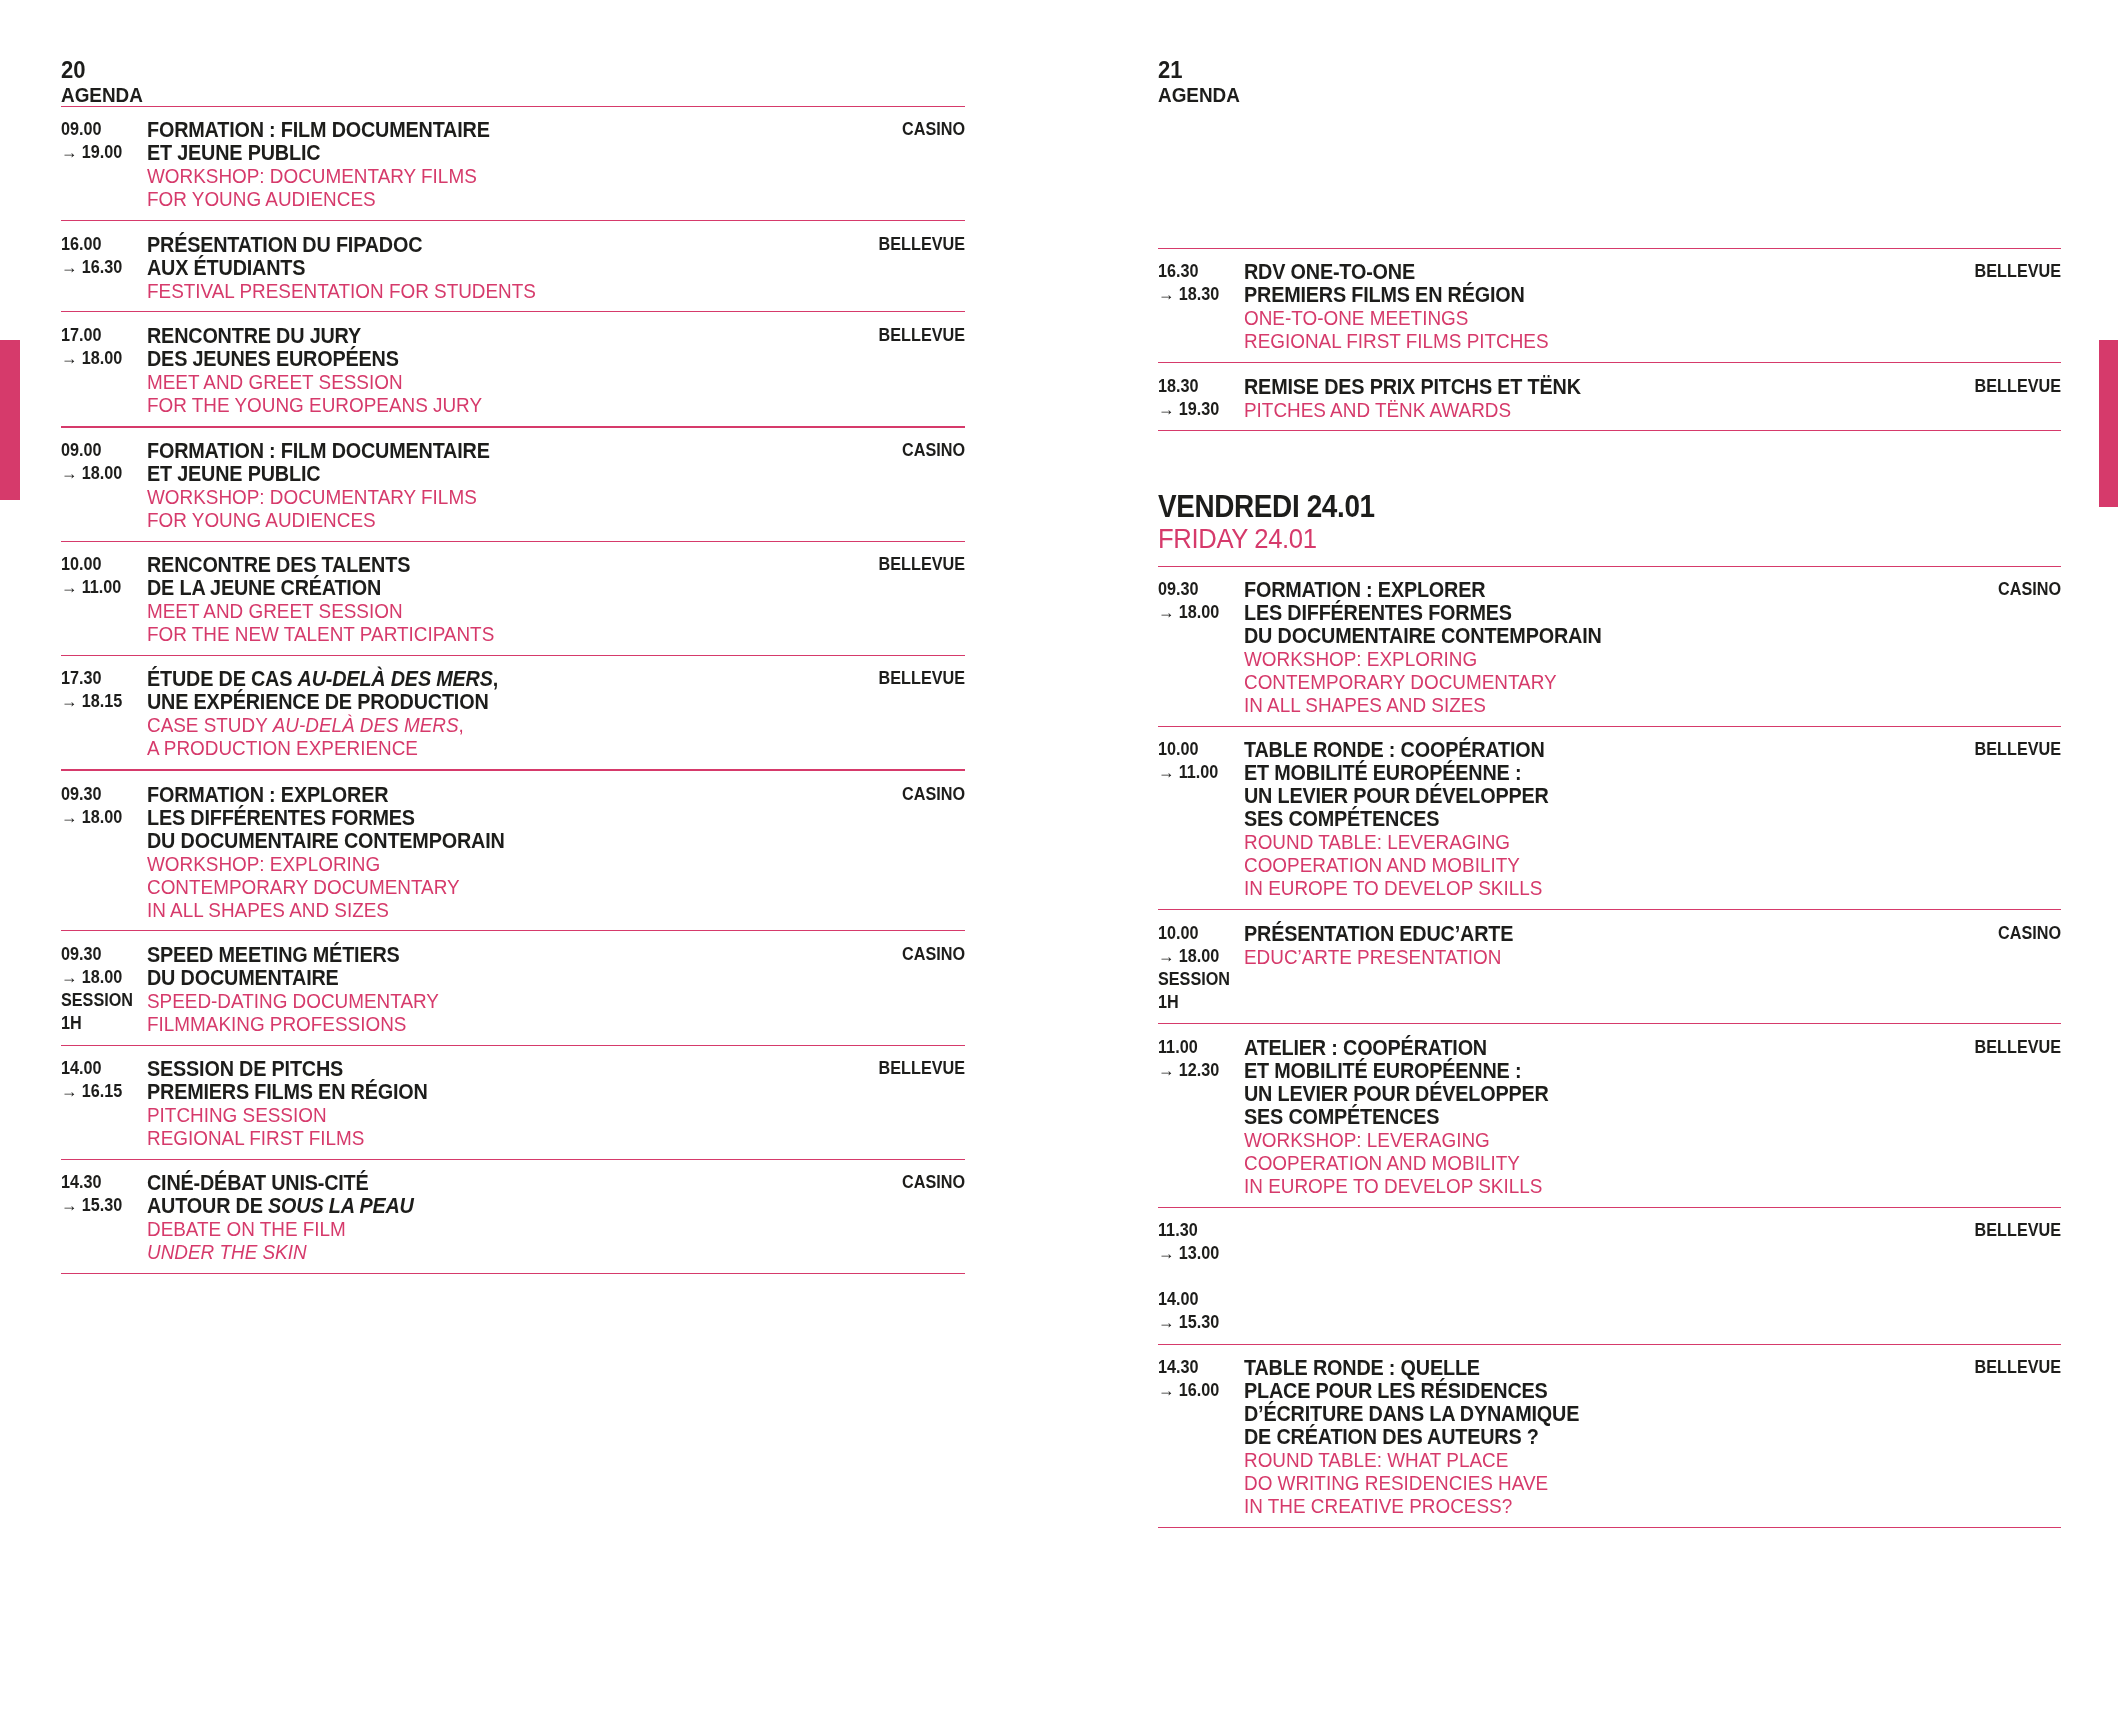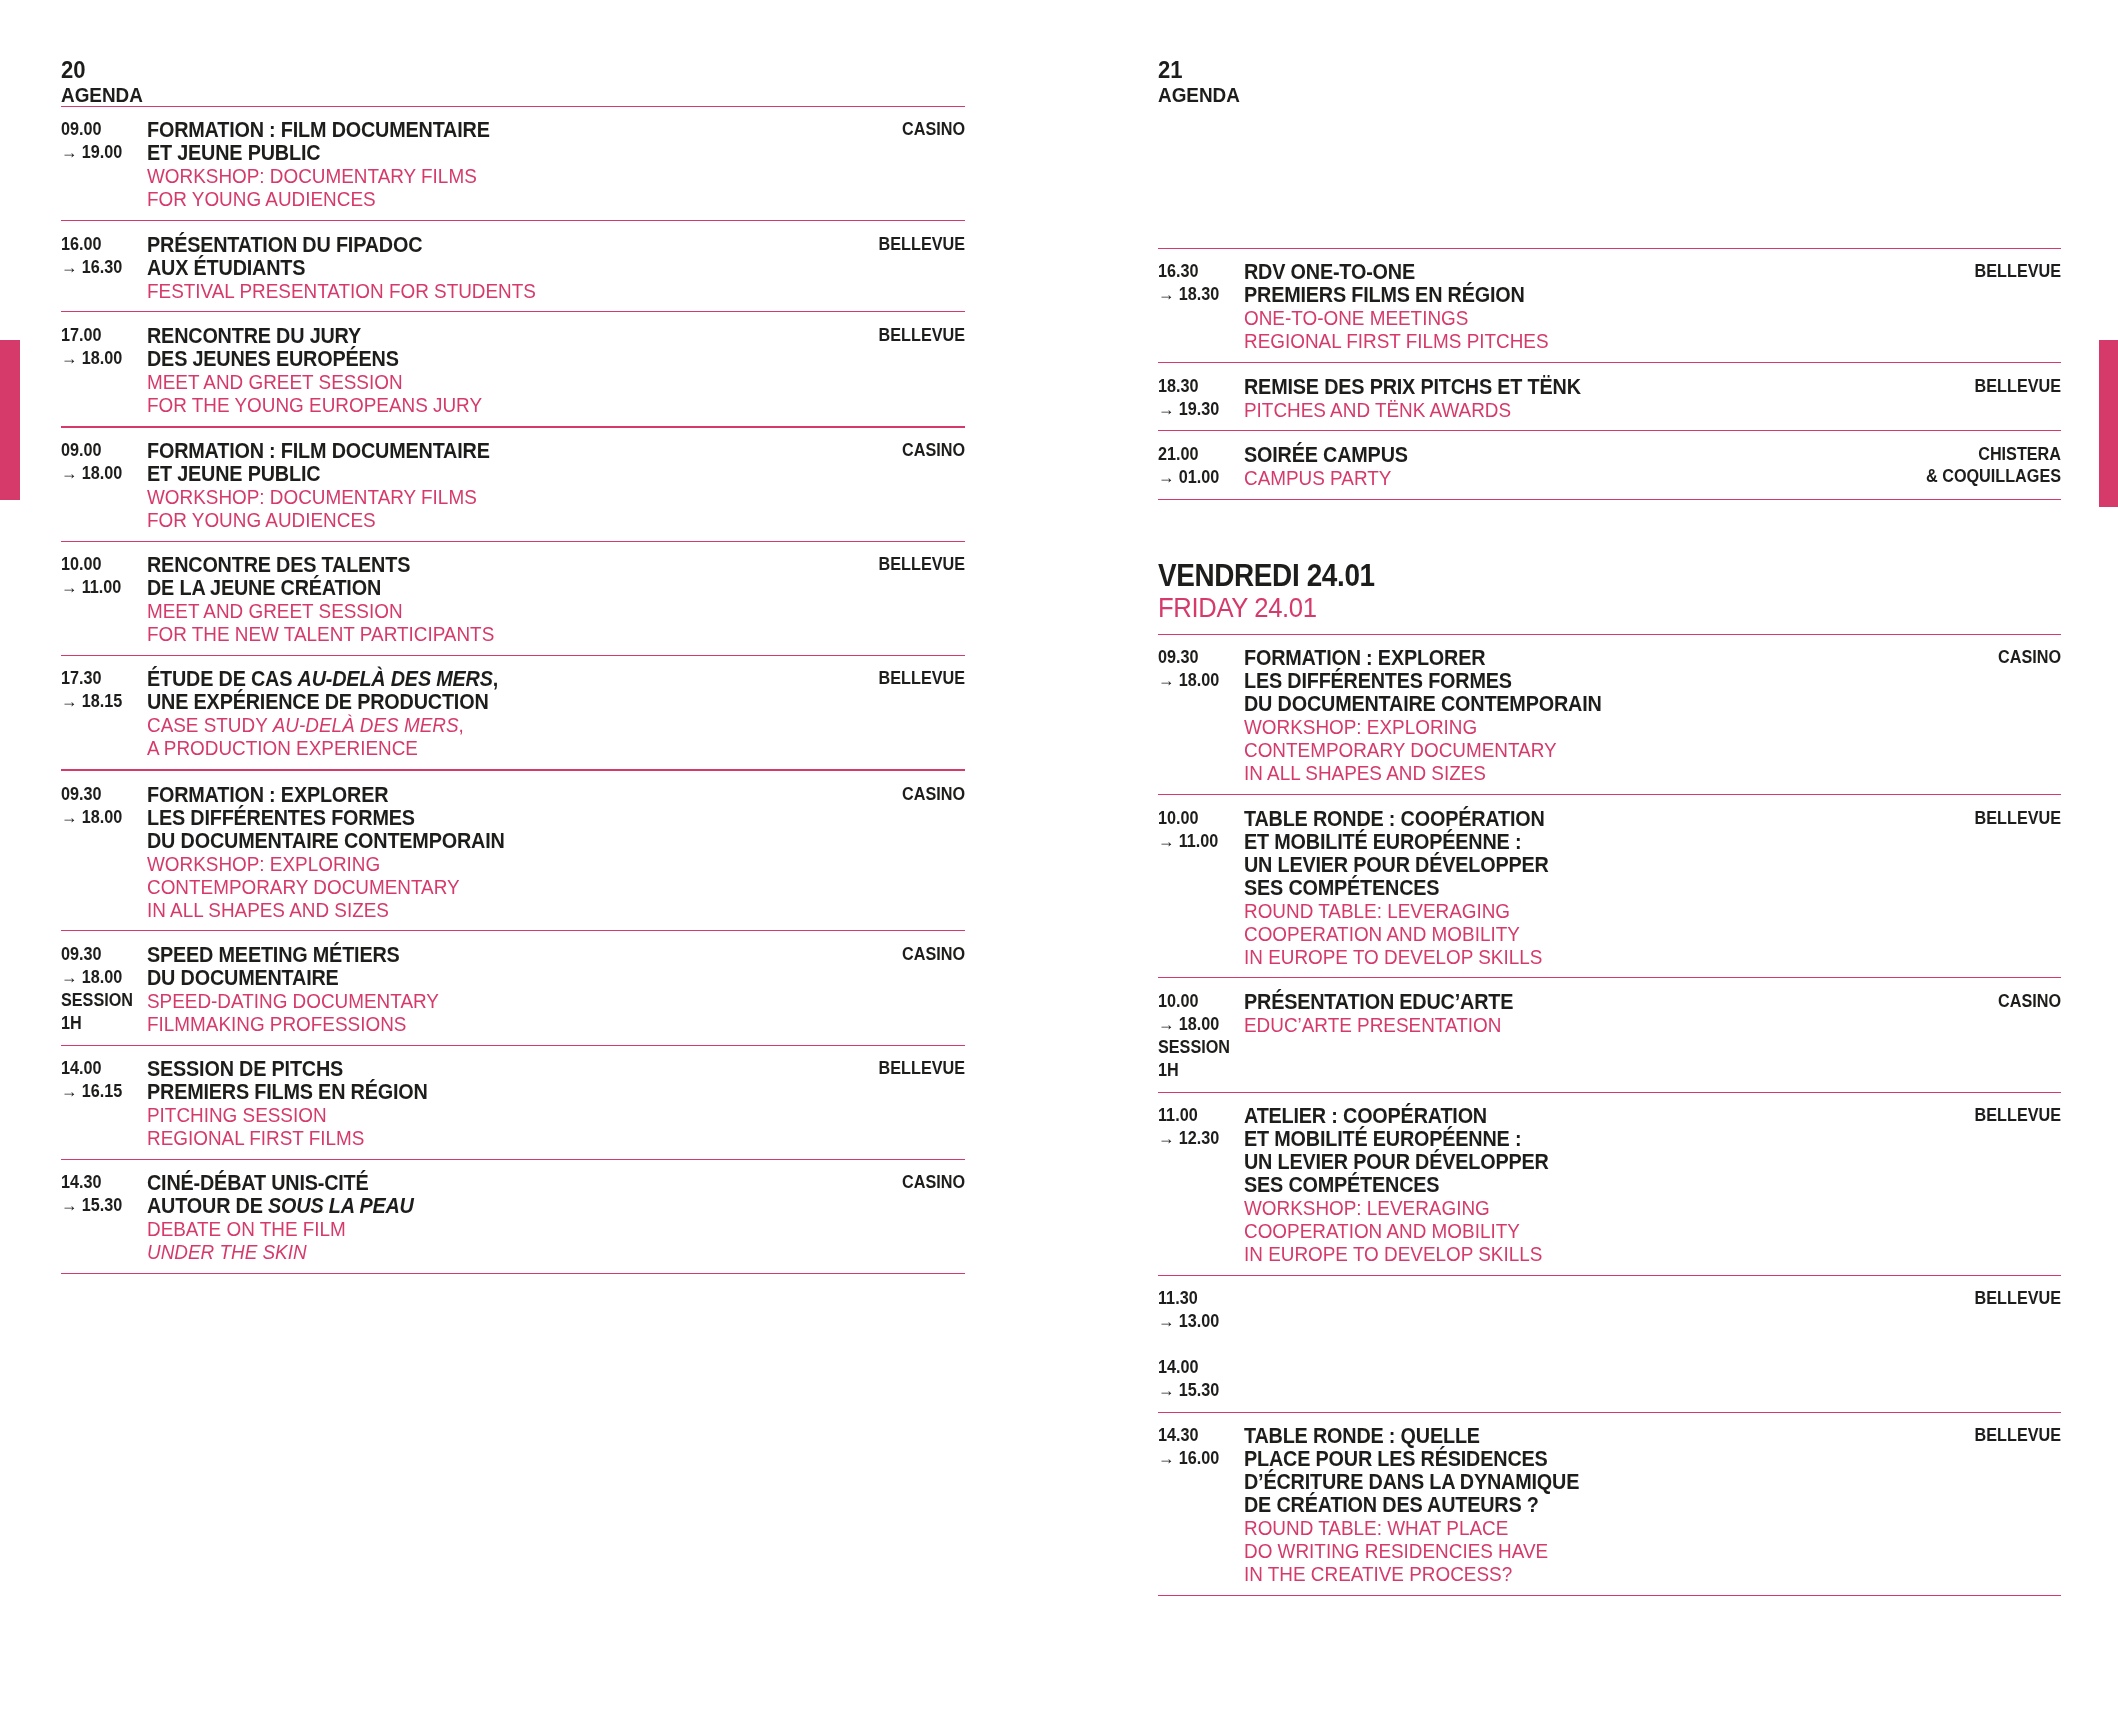--- a/index.html
+++ b/index.html
@@ -188,30 +188,20 @@
           </div>
           <div class="event">
             <div class="t cond">18.30
 → 19.30</div>
             <div class="mid">
               <div class="fr cond">REMISE DES PRIX PITCHS ET TËNK</div>
               <div class="en cond">PITCHES AND TËNK AWARDS</div>
             </div>
             <div class="v cond">BELLEVUE</div>
           </div>
-          <div class="event">
-            <div class="t cond">21.00
-→ 01.00</div>
-            <div class="mid">
-              <div class="fr cond">SOIRÉE CAMPUS</div>
-              <div class="en cond">CAMPUS PARTY</div>
-            </div>
-            <div class="v cond">CHISTERA
-&amp; COQUILLAGES</div>
-          </div>
         </div>
         <div class="day">
           <div class="dfr cond">VENDREDI 24.01</div>
           <div class="den cond">FRIDAY 24.01</div>
         </div>
         <div class="group">
           <div class="event">
             <div class="t cond">09.30
 → 18.00</div>
             <div class="mid">

